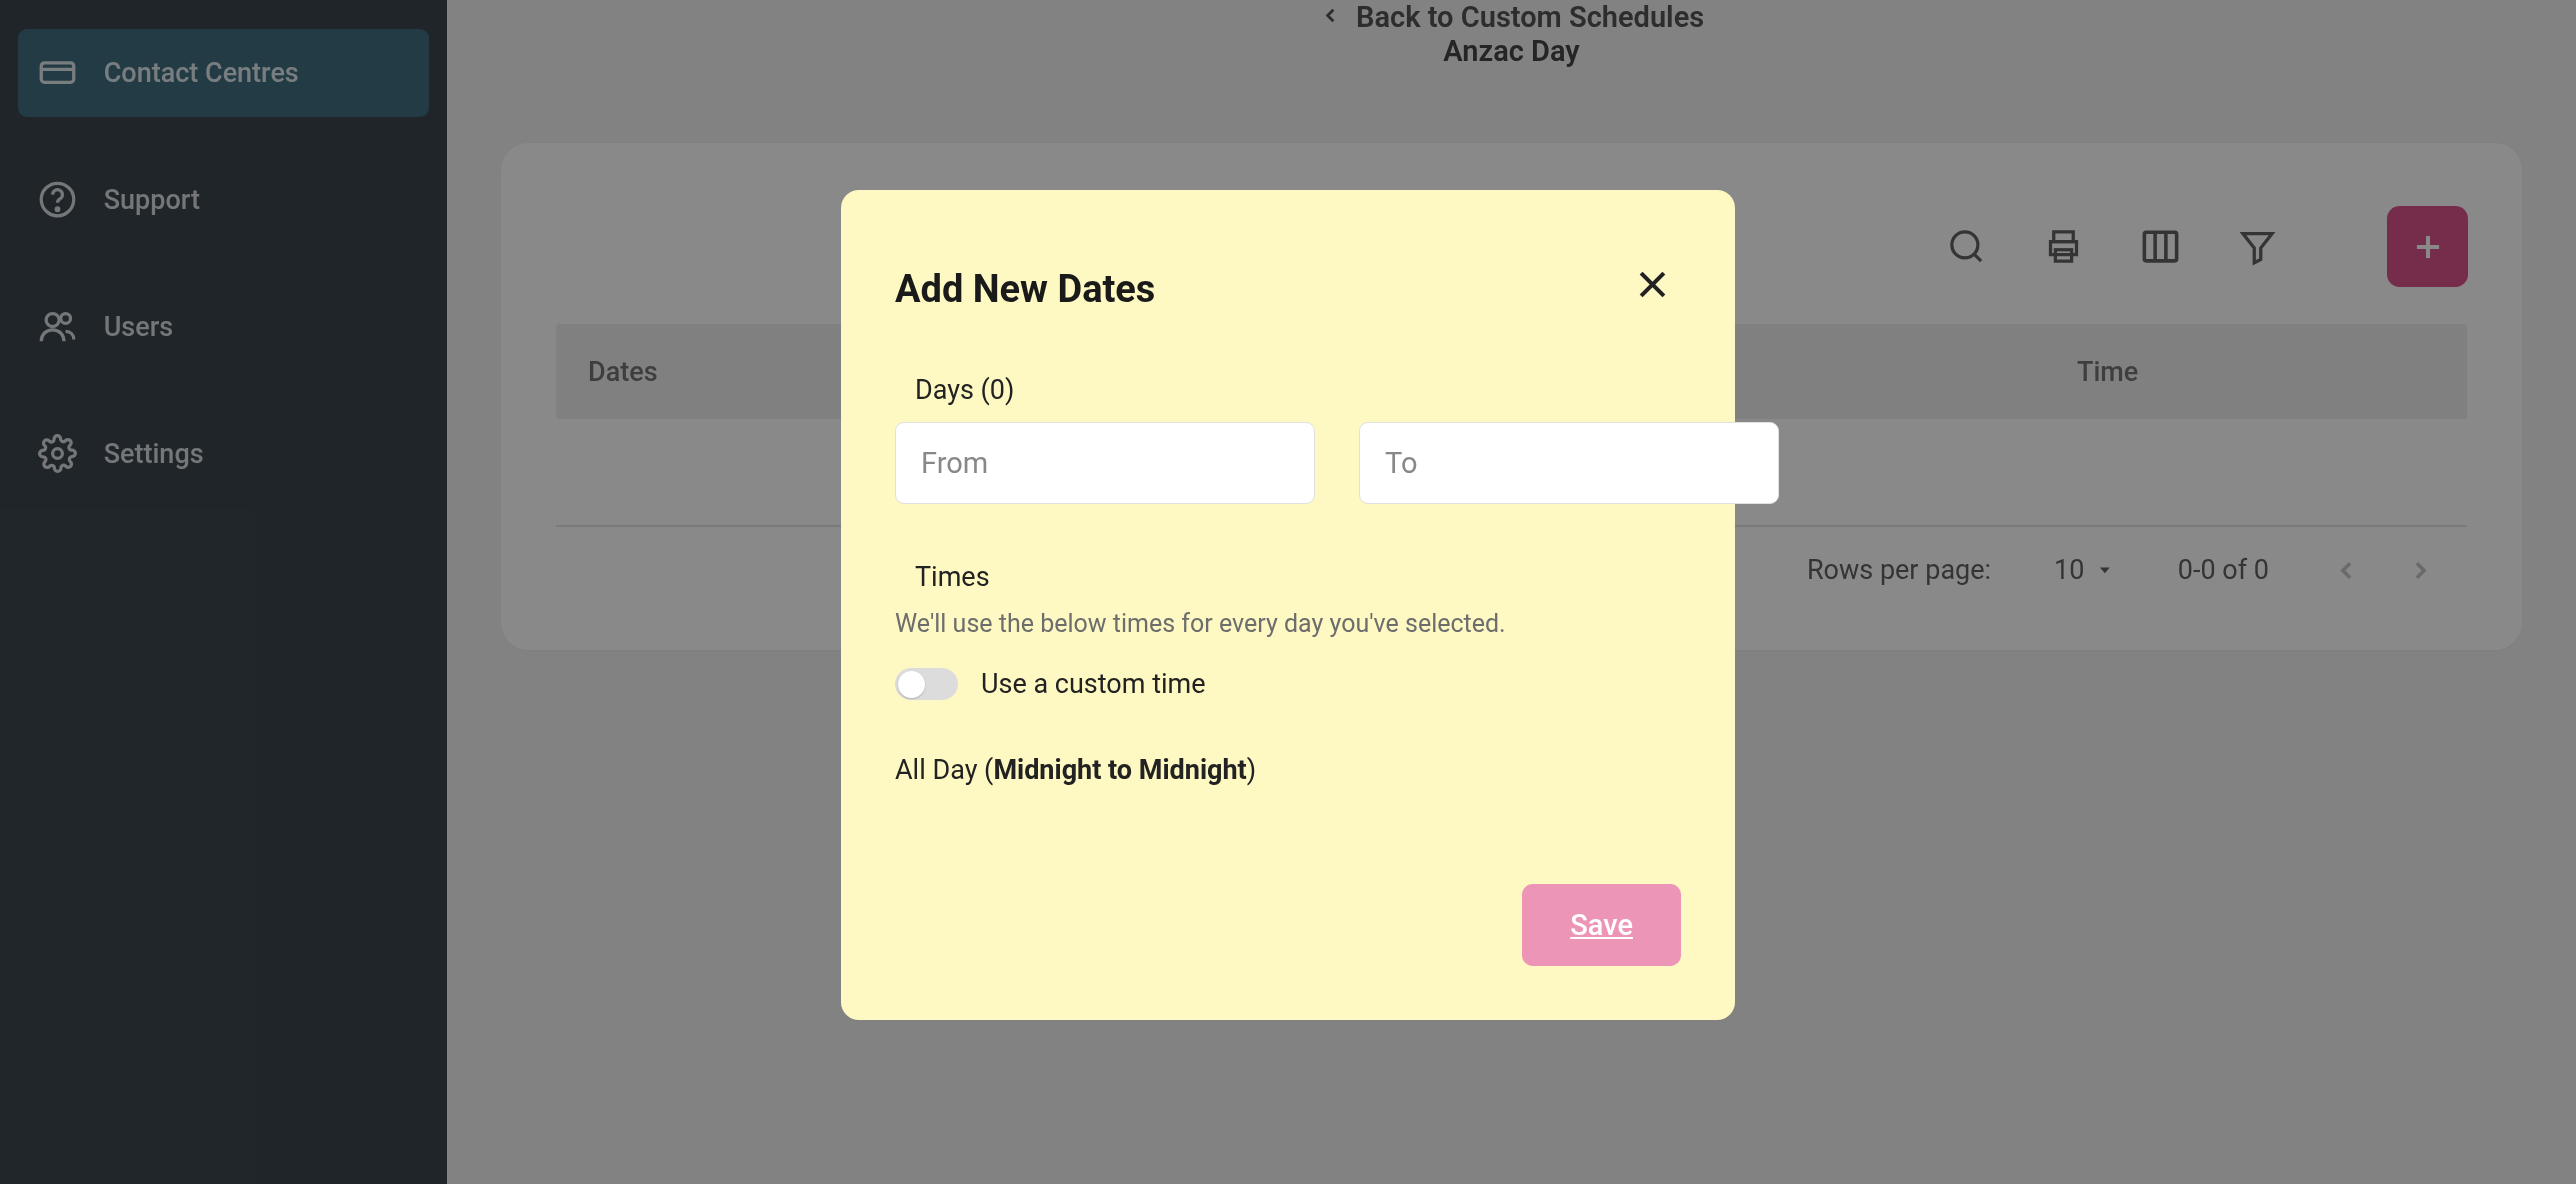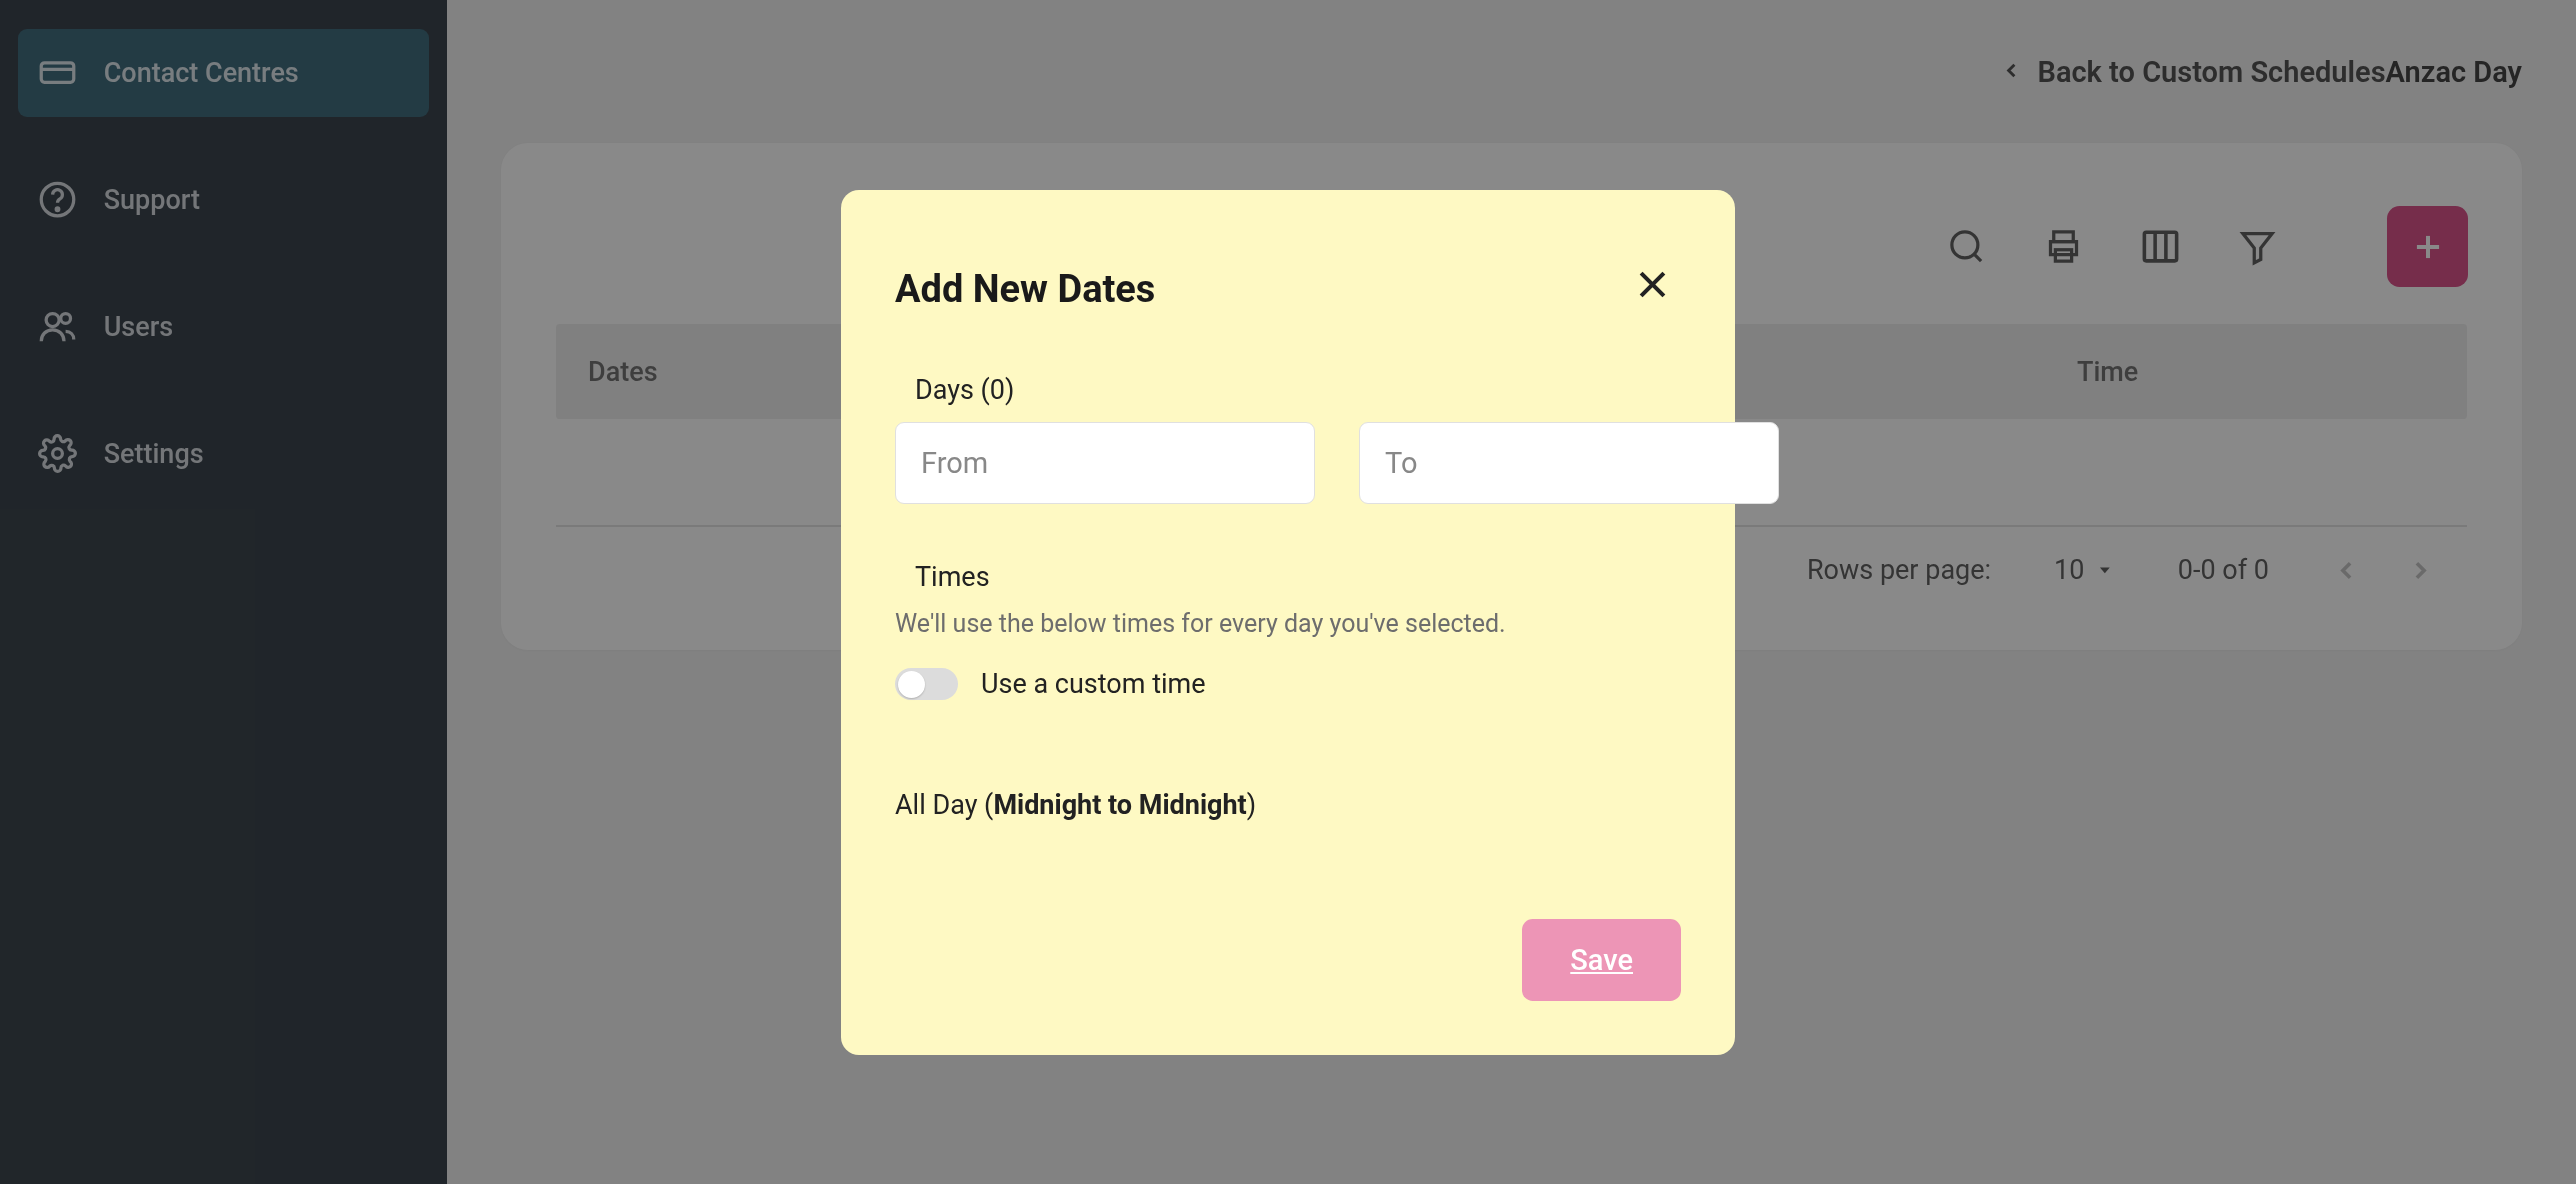--- a/index.html
+++ b/index.html
@@ -64,22 +64,23 @@
       top: 0;
       right: 0;
       height: 100%;
       background: #efefef;
       padding: 0 54px;
     }
 
     .main-header {
       display: flex;
       align-items: center;
-      justify-content: flex-end;
+      justify-content: flex-start;
       height: 143px;
+      flex-direction: column;
     }
 
     .back-link {
       display: flex;
       align-items: center;
       gap: 14.3px;
       font-size: 29px;
       font-weight: 600;
       color: #333;
       cursor: pointer;
@@ -272,21 +273,21 @@
       font-size: 25px;
       color: #6d6d6d;
       margin-bottom: 30px;
       margin-top: 3.6px;
     }
 
     .toggle-row {
       display: flex;
       align-items: center;
       gap: 23px;
-      margin-bottom: 89px;
+      margin-bottom: 54px;
     }
 
     .toggle {
       width: 63px;
       height: 32px;
       background: #dcdcdc;
       border-radius: 894px;
       position: relative;
       cursor: pointer;
     }

